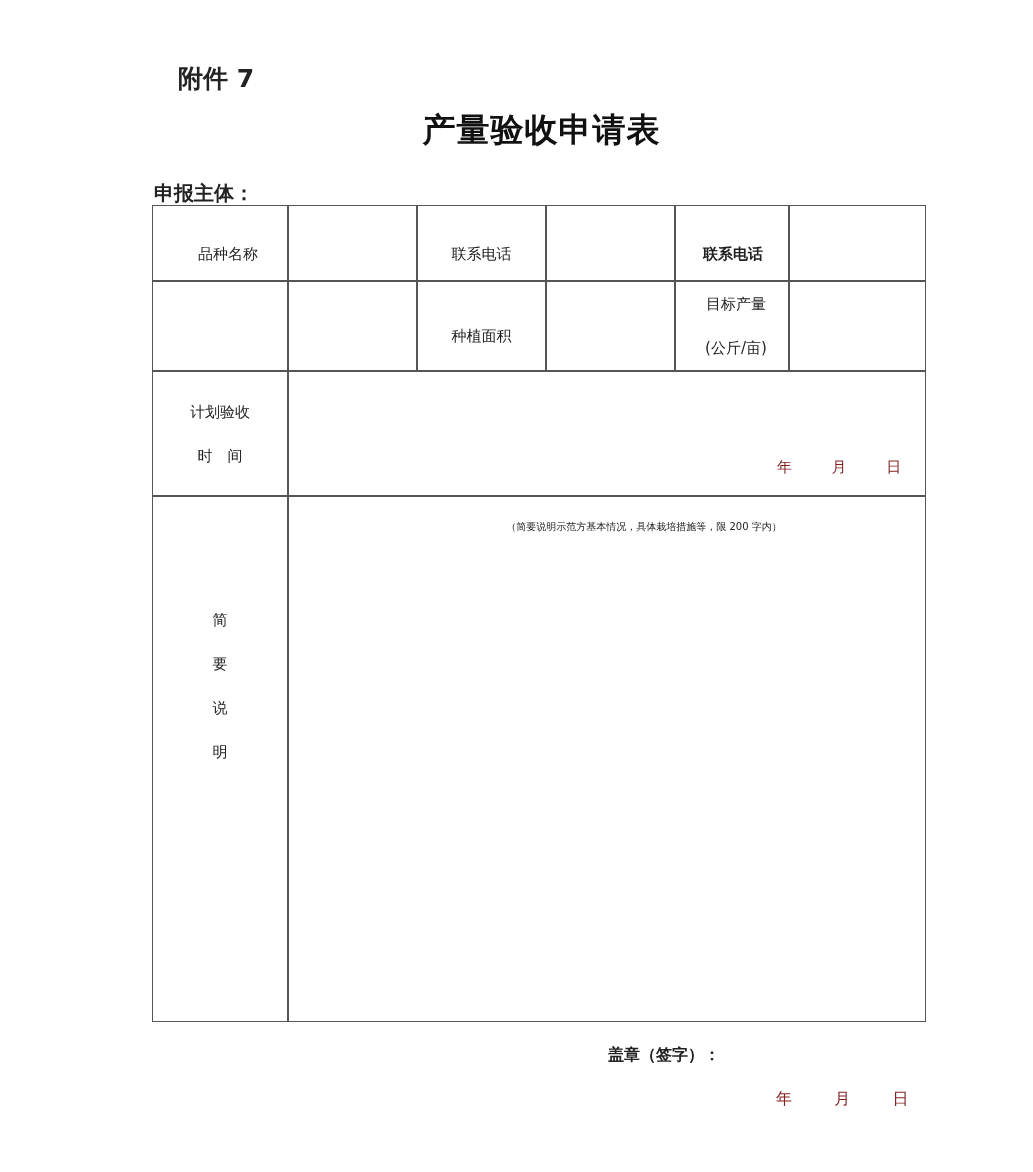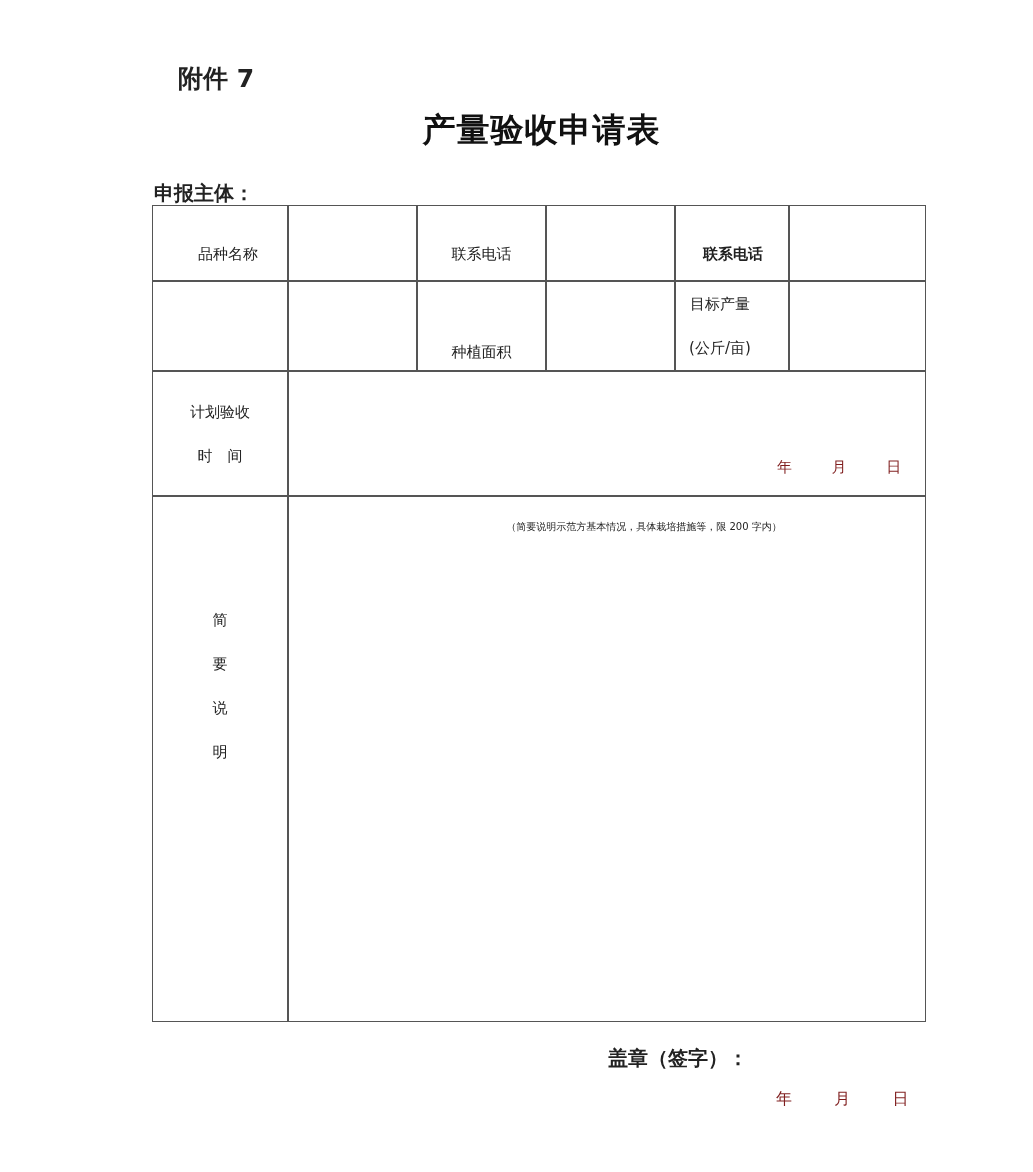--- a/index.html
+++ b/index.html
@@ -43,23 +43,23 @@
   <div class="vline" style="left:635px; top:0; height:164px;"></div>
 
   <div class="cell" style="left:8px; top:0; width:134px; height:96px;">品种名称</div>
   <div class="cell field" style="left:136px; top:0; width:127px; height:74px;"></div>
   <div class="cell" style="left:265px; top:0; width:127px; height:96px;">联系电话</div>
   <div class="cell field" style="left:394px; top:0; width:127px; height:74px;"></div>
   <div class="cell" style="left:523px; top:0; width:114px; height:96px;font-weight:bold;">联系电话</div>
   <div class="cell field" style="left:637px; top:0; width:135px; height:74px;"></div>
 
   <div class="cell field" style="left:136px; top:76px; width:127px; height:88px;"></div>
-  <div class="cell" style="left:265px; top:92px; width:127px; height:108px;">种植面积</div>
+  <div class="cell" style="left:265px; top:76px; width:127px; height:108px;">种植面积</div>
   <div class="cell field" style="left:394px; top:76px; width:127px; height:88px;"></div>
-  <div class="cell col" style="left:523px; top:76px; width:88px; height:88px;">
+  <div class="cell col" style="left:523px; top:76px; width:88px; height:88px;padding-left:16px;">
     <span>目标产量</span>
     <span>(公斤/亩)</span>
   </div>
   <div class="cell field" style="left:637px; top:76px; width:135px; height:88px;"></div>
 
   <div class="cell col" style="left:0; top:166px; width:134px; height:123px;text-align:right;">
     <span>计划验收</span>
     <span>时　间</span>
   </div>
   <div class="field" style="position:absolute; left:136px; top:166px; width:636px; height:123px;">
@@ -76,20 +76,20 @@
     <span>简</span>
     <span>要</span>
     <span>说</span>
     <span>明</span>
   </div>
   <div class="field" style="position:absolute; left:136px; top:291px; width:636px; height:524px;">
     <div class="hint" style="position:absolute; left:0; width:636px; top:23px; text-align:center;">（简要说明示范方基本情况，具体栽培措施等，限 200 字内）</div>
   </div>
 </div>
 
-<div class="abs" style="left:608px; top:1045px; font-size:20px; font-weight:bold; color:#222;">盖章（签字）：</div>
+<div class="abs" style="left:608px; top:1045px; font-size:16px; font-weight:bold; color:#222;">盖章（签字）：</div>
 <div class="abs date" style="left:776px; top:1089px; font-size:16px;">
   <span>年</span>
   <span style="width:32px;"></span>
   <span>月</span>
   <span style="width:32px;"></span>
   <span>日</span>
 </div>
 
 </body></html>

